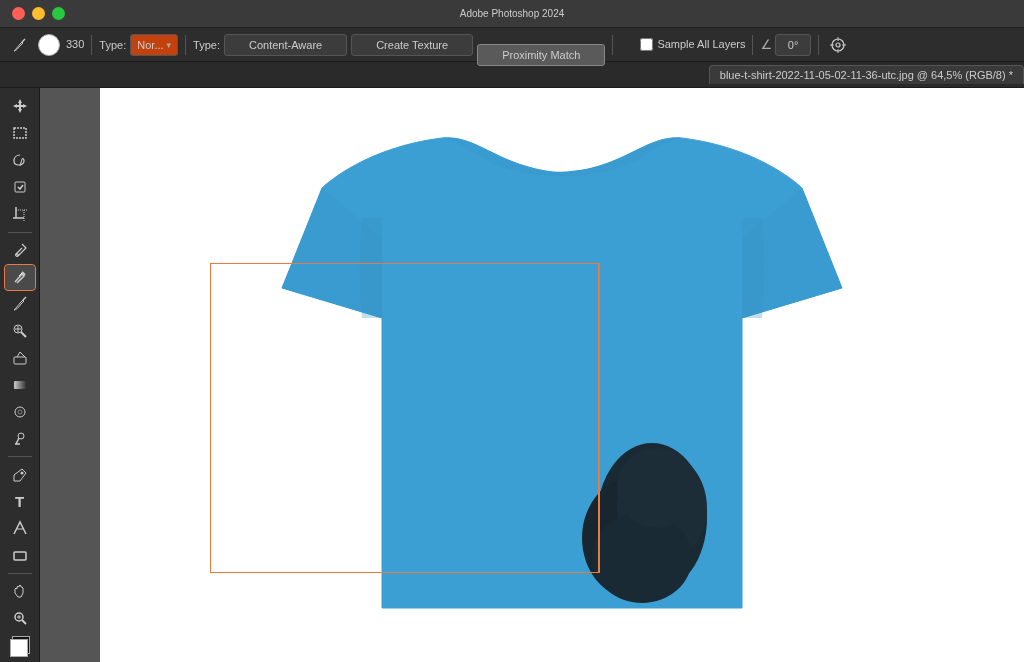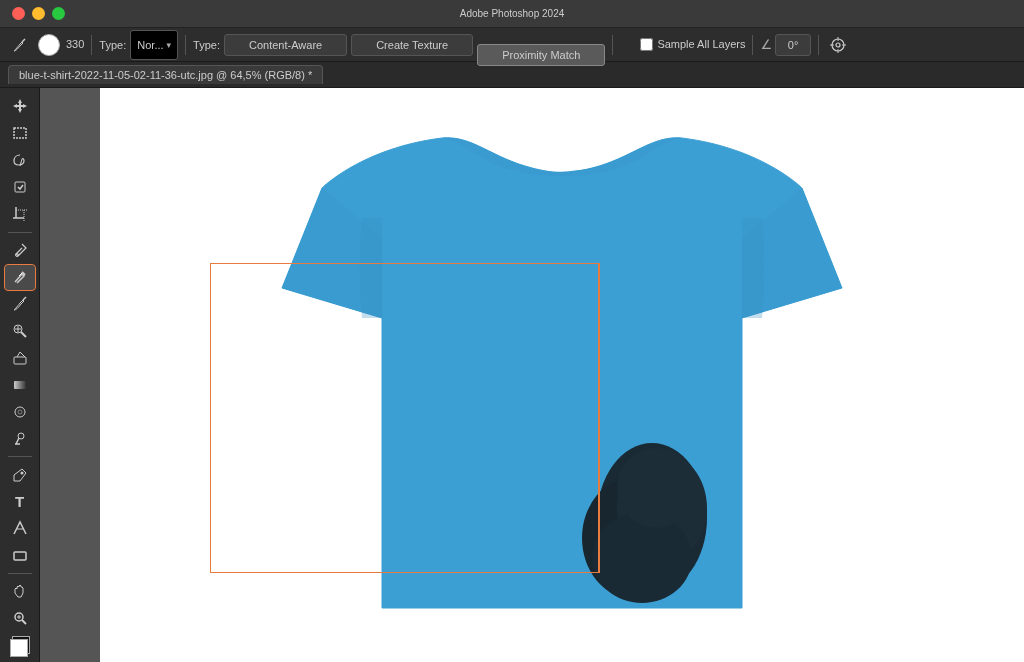--- a/index.html
+++ b/index.html
@@ -76,25 +76,25 @@
       width: 1px;
       height: 20px;
       background: #555;
       margin: 0 3px;
     }
     .label-sm {
       font-size: 11px;
       color: #ccc;
     }
     .dropdown-btn {
-      background: #000000;
+      background: #c2410c;
       border: 1px solid #555;
       color: #ccc;
       font-size: 11px;
-      padding: 14px 6px;
+      padding: 6px 6px;
       border-radius: 3px;
       cursor: pointer;
       display: flex;
       align-items: center;
       gap: 3px;
       height: 22px;
     }
     .dropdown-btn::after {
       content: '▾';
       font-size: 9px;
@@ -147,20 +147,21 @@
     }
 
     
     #doc-tab {
       height: 26px;
       background: #2a2a2a;
       border-bottom: 1px solid #1a1a1a;
       display: flex;
       align-items: center;
       padding-left: 8px;
+      justify-content: flex-end;
     }
     #doc-tab-label {
       font-size: 11px;
       color: #ccc;
       background: #3a3a3a;
       padding: 3px 10px;
       border-radius: 4px 4px 0 0;
       border: 1px solid #555;
       border-bottom: none;
     }

